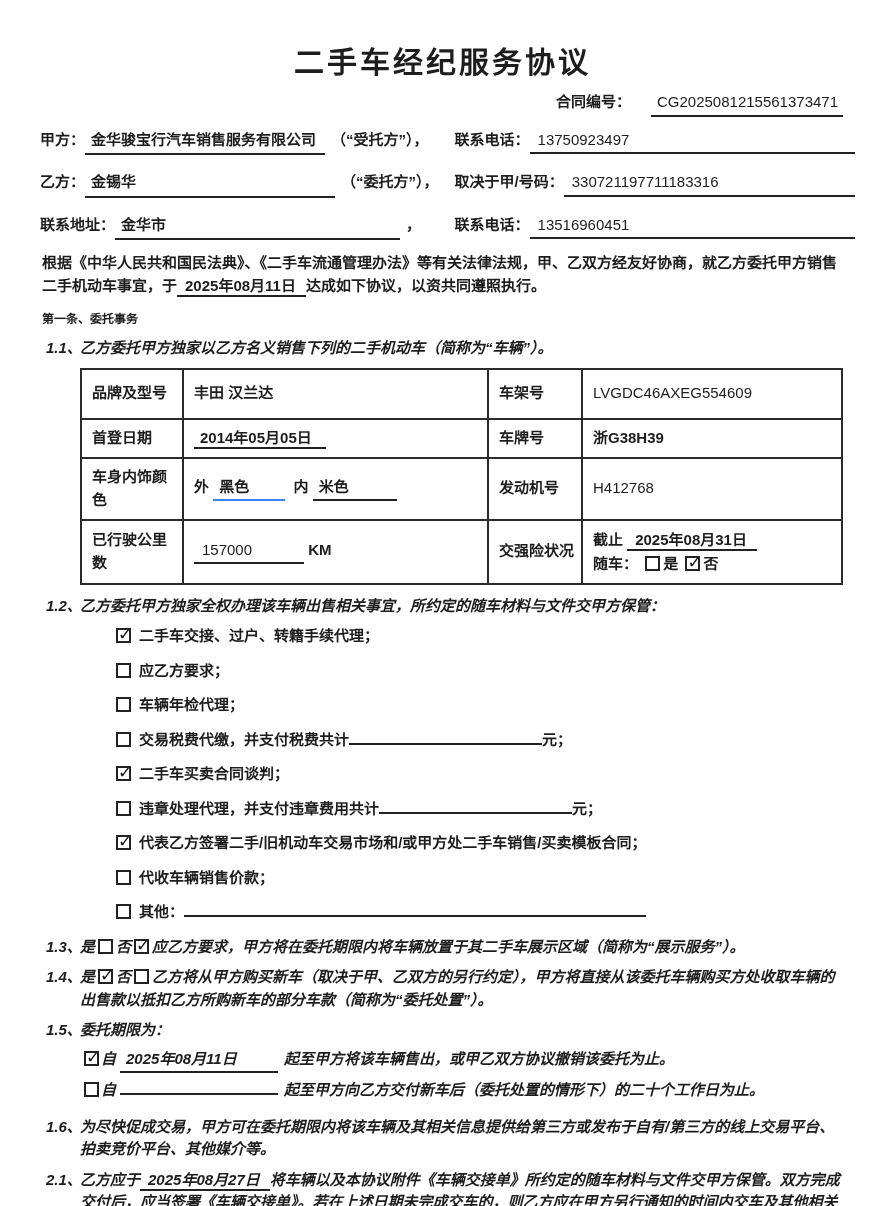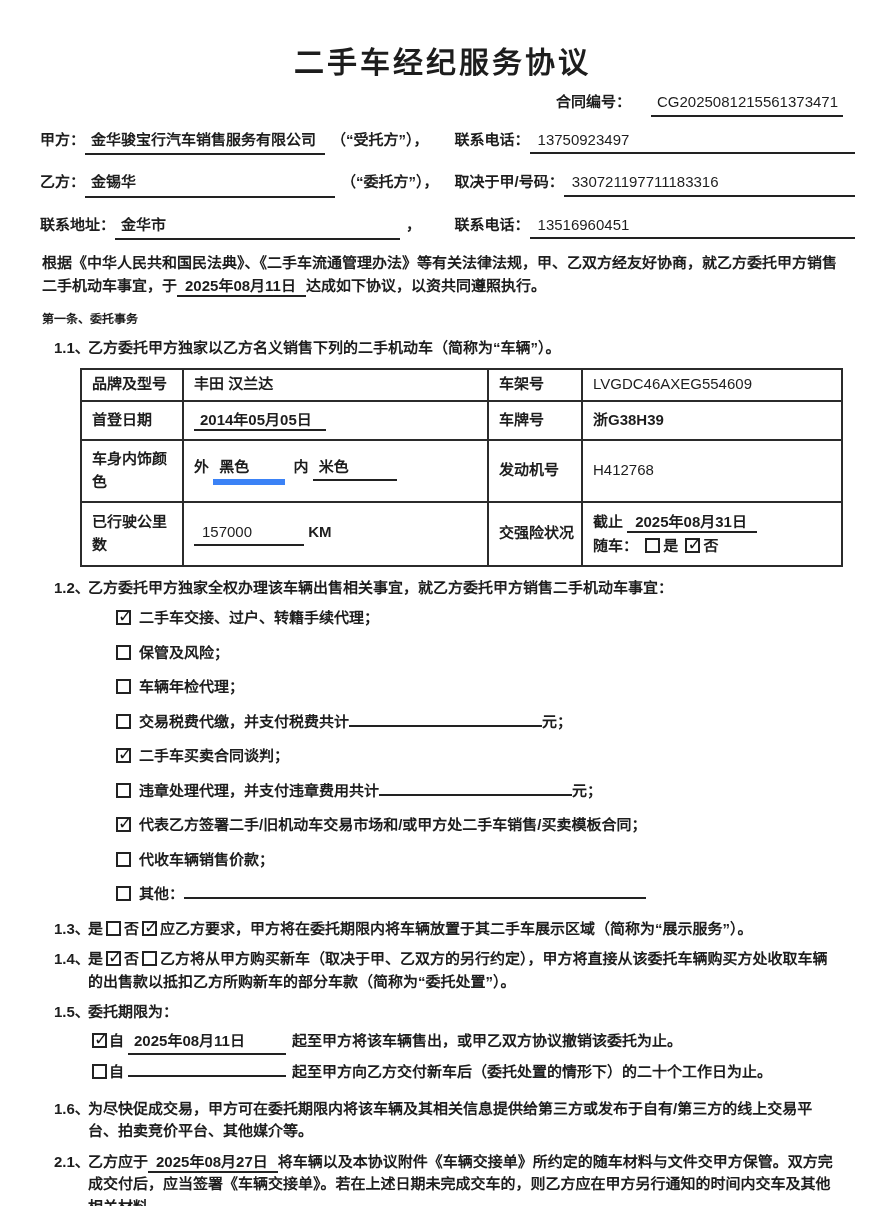--- a/index.html
+++ b/index.html
@@ -26,40 +26,40 @@
   .pcell { display:flex; align-items:flex-start; }
   .plabel { white-space:nowrap; font-weight:700; }
   .pname { border-bottom:2px solid #222; padding:0 2px 2px 6px; }
   .w240 { width:240px; } .w250 { width:250px; } .w285 { width:285px; }
   .psuffix { white-space:nowrap; padding-left:6px; }
   .rval { flex:1; border-bottom:2px solid #222; padding:0 2px 1px 8px; font-weight:400; }
 
   
   .preamble { margin:12px 0 5px 2px; }
   .section-heading { font-size:12px; font-weight:700; margin:13px 0 9px 2px; }
-  .clause { display:flex; margin:8px 8px; }
+  .clause { display:flex; margin:8px 0;font-style:italic; }
   .cnum { flex:none; width:34px; margin-left:6px; font-weight:700; }
   .ctext { flex:1; }
 
   
   .d-ul { border-bottom:2px solid #222; padding:0 10px 1px 8px; }
   .blank { display:inline-block; border-bottom:2px solid #222; height:1.05em; vertical-align:baseline; }
   .blank-fee { width:193px; }
   .blank-other { width:462px; }
   .date-slot { display:inline-block; width:158px; border-bottom:2px solid #222; padding:0 2px 1px 6px; margin:0 6px 0 4px; }
 
   
   table.vehicle { border-collapse:collapse; margin:4px 0 10px 40px; table-layout:fixed; width:761px; }
   table.vehicle td { border:2px solid #2b2b2b; padding:3px 6px 3px 10px; vertical-align:middle; }
   td.tl { font-weight:700; }
   td.tv { font-weight:600; }
   td.tv.numv { font-weight:400;margin-left:8px; }
-  tr.r1 td { height:32px; } tr.r2 td { height:39px; } tr.r3 td { height:62px; } tr.r4 td { height:64px; }
+  tr.r1 td { height:50px; } tr.r2 td { height:39px; } tr.r3 td { height:62px; } tr.r4 td { height:64px; }
   .ul-pad { border-bottom:2px solid #222; padding:0 14px 1px 6px; }
-  .ul-min72 { border-bottom:6px solid #3b82f6; display:inline-block; min-width:72px; padding:0 2px 1px 6px;font-family:Liberation Serif, serif; }
+  .ul-min72 { border-bottom:2px solid #3b82f6; display:inline-block; min-width:72px; padding:0 2px 1px 6px;font-family:Liberation Serif, serif; }
   .ul-min84 { border-bottom:2px solid #222; display:inline-block; min-width:84px; padding:0 2px 1px 6px; }
   .ul-min110 { border-bottom:2px solid #222; display:inline-block; min-width:110px; padding:0 2px 1px 8px; font-weight:400; }
   .ins-line { line-height:1.55; }
 
   
   .cb { display:inline-block; width:15px; height:15px; border:2px solid #222; position:relative; vertical-align:-2px; margin-right:8px; background:#fff; }
   .cb.inline { margin:0 3px; }
   .cb.checked::after { content:"\2713"; position:absolute; left:0px; top:-8px; font-size:17px; font-weight:700; color:#171717; }
 
   
@@ -169,26 +169,26 @@
             <span class="cb inline"></span><span>是</span>
             <span class="cb inline checked"></span><span>否</span>
           </div>
         </td>
       </tr>
     </tbody>
   </table>
 
   <div class="clause">
     <span class="cnum">1.2、</span>
-    <span class="ctext">乙方委托甲方独家全权办理该车辆出售相关事宜，就乙方委托甲方销售二手机动车事宜：</span>
+    <span class="ctext">乙方委托甲方独家全权办理该车辆出售相关事宜，所约定的随车材料与文件交甲方保管：</span>
   </div>
 
   <div class="auth-list">
     <div class="auth-item"><span class="cb checked"></span><span>二手车交接、过户、转籍手续代理；</span></div>
-    <div class="auth-item"><span class="cb"></span><span>保管及风险；</span></div>
+    <div class="auth-item"><span class="cb"></span><span>应乙方要求；</span></div>
     <div class="auth-item"><span class="cb"></span><span>车辆年检代理；</span></div>
     <div class="auth-item"><span class="cb"></span><span>交易税费代缴，并支付税费共计</span><span class="blank blank-fee"></span><span>元；</span></div>
     <div class="auth-item"><span class="cb checked"></span><span>二手车买卖合同谈判；</span></div>
     <div class="auth-item"><span class="cb"></span><span>违章处理代理，并支付违章费用共计</span><span class="blank blank-fee"></span><span>元；</span></div>
     <div class="auth-item"><span class="cb checked"></span><span>代表乙方签署二手/旧机动车交易市场和/或甲方处二手车销售/买卖模板合同；</span></div>
     <div class="auth-item"><span class="cb"></span><span>代收车辆销售价款；</span></div>
     <div class="auth-item"><span class="cb"></span><span>其他：</span><span class="blank blank-other"></span></div>
   </div>
 
   <div class="clause">

